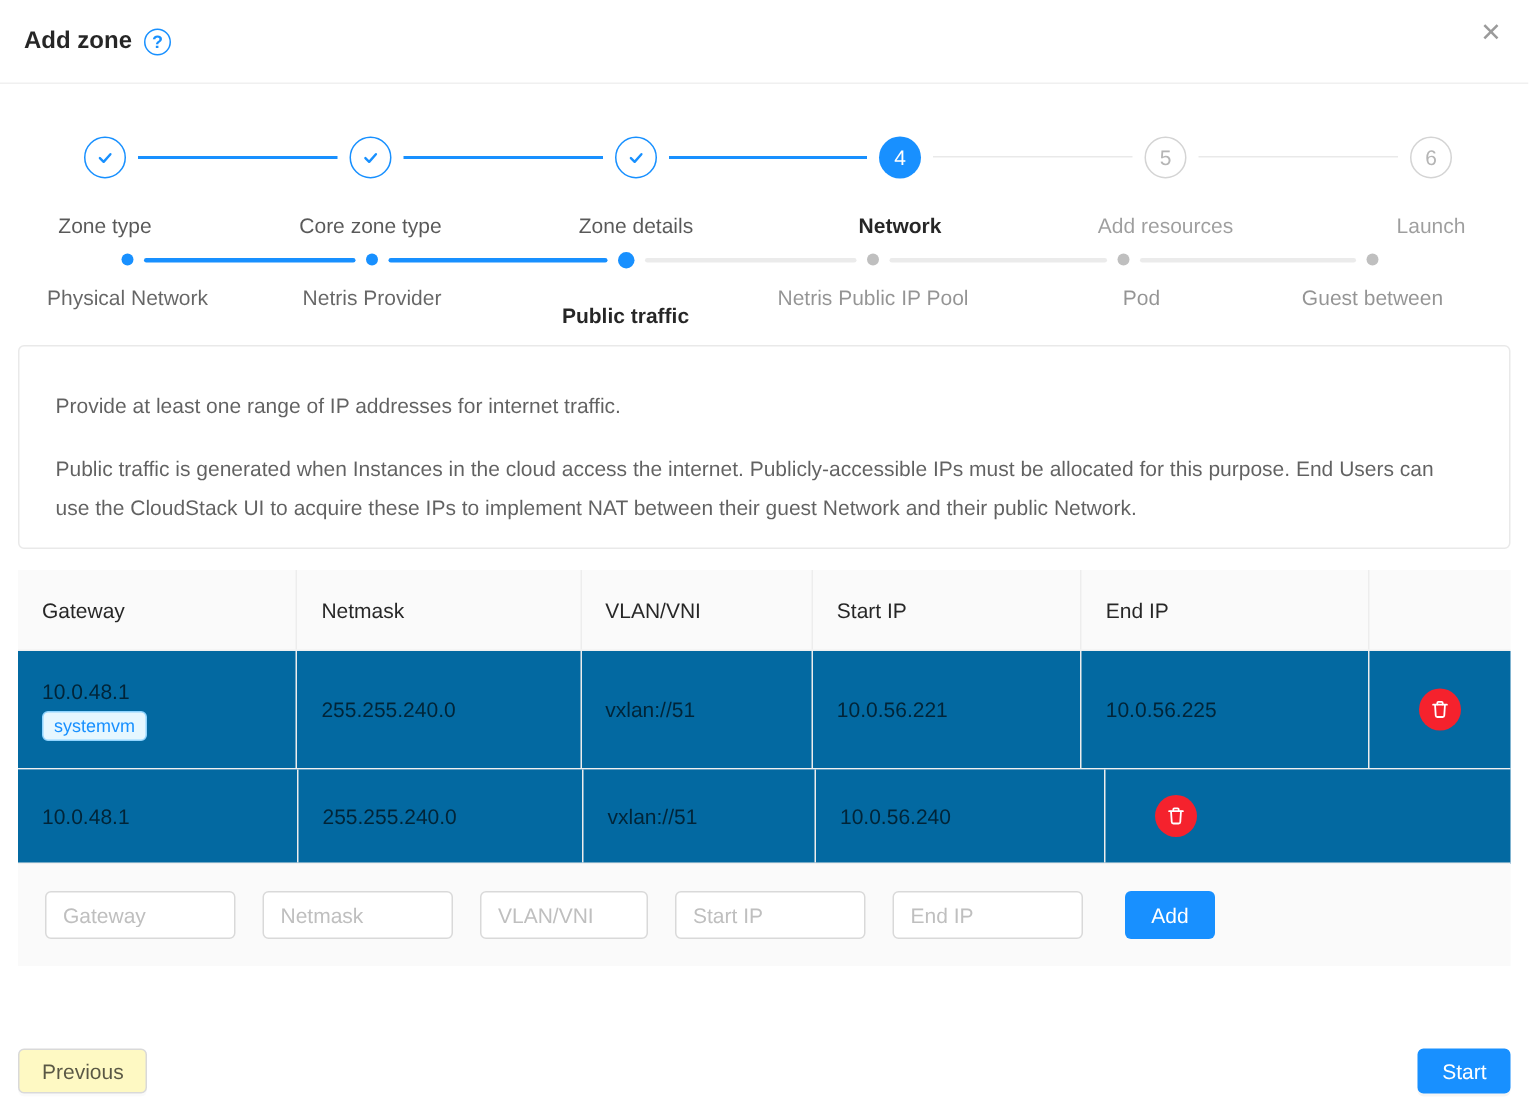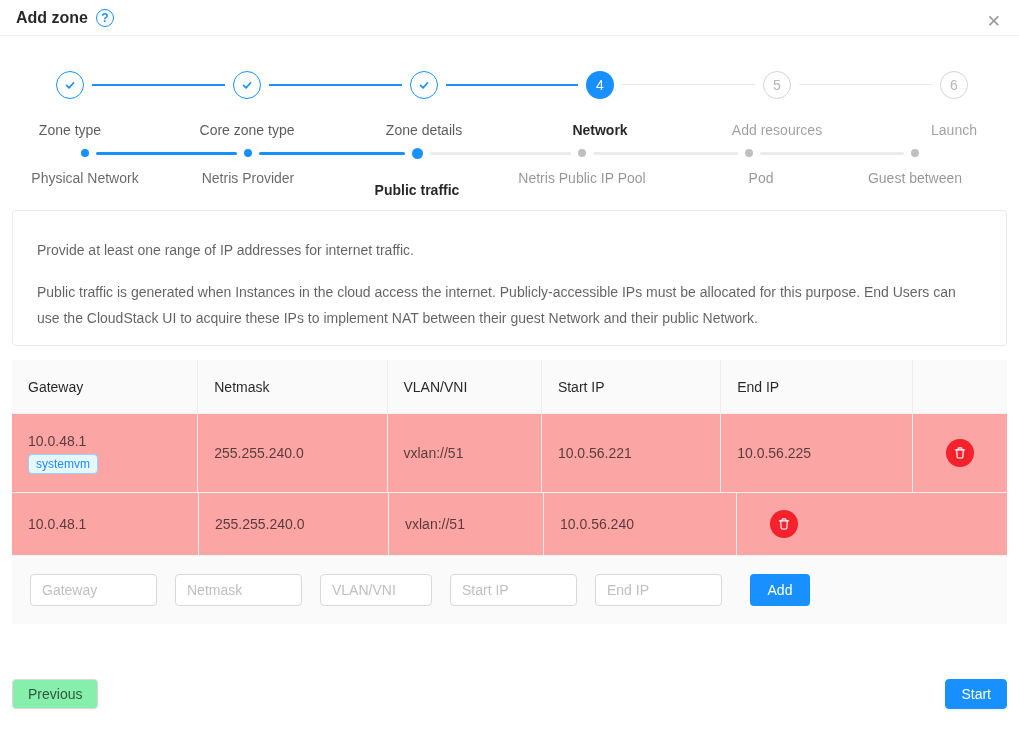--- a/index.html
+++ b/index.html
@@ -3,21 +3,21 @@
 <meta charset="utf-8">
 <style>
   * { box-sizing: border-box; }
   html,body { margin:0; padding:0; }
   body {
     width:1019px; height:736px; overflow:hidden; position:relative;
     background:#fff; font-family:"Liberation Sans", sans-serif;
     font-size:14px; color:rgba(0,0,0,0.65);
   }
   
-  .modal-header { height:36px; border-bottom:1px solid #f0f0f0; display:flex; align-items:center; padding:0 16px; position:relative; }
+  .modal-header { height:56px; border-bottom:1px solid #f0f0f0; display:flex; align-items:center; padding:0 16px; position:relative; }
   .title { font-size:16px; font-weight:600; color:rgba(0,0,0,0.85); }
   .help-icon {
     display:inline-flex; align-items:center; justify-content:center;
     width:18px; height:18px; margin-left:8px; border-radius:50%;
     border:1.5px solid #1890ff; color:#1890ff; font-size:12px; font-weight:700; cursor:pointer;
   }
   .close-icon { position:absolute; right:18px; top:13px; color:#9b9b9b; font-size:17px; line-height:1; cursor:pointer; }
 
   
   .steps { position:relative; height:66px; margin-top:28px; }
@@ -60,21 +60,21 @@
     margin:18px 12px 0; border:1px solid #e9e9e9; border-radius:4px;
     padding:26px 24px 14px; color:rgba(0,0,0,0.62); background:#fff;
   }
   .info-box p { margin:0; line-height:26px; }
   .info-box p + p { margin-top:16px; }
 
   
   .ip-table { margin:14px 12px 0; }
   .thead { display:flex; background:#fafafa; height:54px; align-items:center; border-bottom:1px solid #f0f0f0; }
   .thead .cell { color:rgba(0,0,0,0.85); }
-  .trow { display:flex; border-bottom:1px solid #f0f0f0; background:#fca5a5; }
+  .trow { display:flex; border-bottom:1px solid #f0f0f0; background:#0369a1; }
   .trow.r1 { height:79px; }
   .trow.r2 { height:63px; }
   .cell { padding-left:16px; display:flex; align-items:center; height:100%; }
   .thead .cell, .trow .cell { border-right:1px solid #ededed; }
   .thead .cell:last-child, .trow .cell:last-child { border-right:none; }
   .w1{width:187px} .w2{width:190px} .w3{width:155px} .w4{width:180px} .w5{width:193px} .w6{width:94px; justify-content:center; padding-left:0;}
   .gw-cell { flex-direction:column; align-items:flex-start; justify-content:center; gap:5px; }
   .tag {
     display:inline-block; font-size:12px; line-height:18px; padding:0 7px;
     background:#e6f7ff; border:1px solid #91d5ff; border-radius:4px; color:#1890ff;
@@ -92,21 +92,21 @@
   .in1,.in2,.in4,.in5 { width:127px; }
   .in3 { width:112px; }
   .btn-add {
     margin-left:10px; height:32px; width:60px; background:#1890ff; color:#fff;
     border:none; border-radius:4px; font-size:14px; font-family:"Liberation Sans", sans-serif; cursor:pointer;
   }
 
   
   .modal-footer { margin:55px 12px 0; display:flex; justify-content:space-between; }
   .btn-default {
-    height:30px; padding:0 15px; background:#86efac; border:1px solid #d9d9d9; border-radius:4px;
+    height:30px; padding:0 15px; background:#fef9c3; border:1px solid #d9d9d9; border-radius:4px;
     color:rgba(0,0,0,0.65); font-size:14px; font-family:"Liberation Sans", sans-serif; cursor:pointer;
     box-shadow:0 2px 0 rgba(0,0,0,0.02);
   }
   .btn-primary {
     height:30px; padding:0 15px; background:#1890ff; border:1px solid #1890ff; border-radius:4px;
     color:#fff; font-size:14px; font-family:"Liberation Sans", sans-serif; cursor:pointer;
     box-shadow:0 2px 0 rgba(0,0,0,0.04);
   }
 </style>
 </head>

